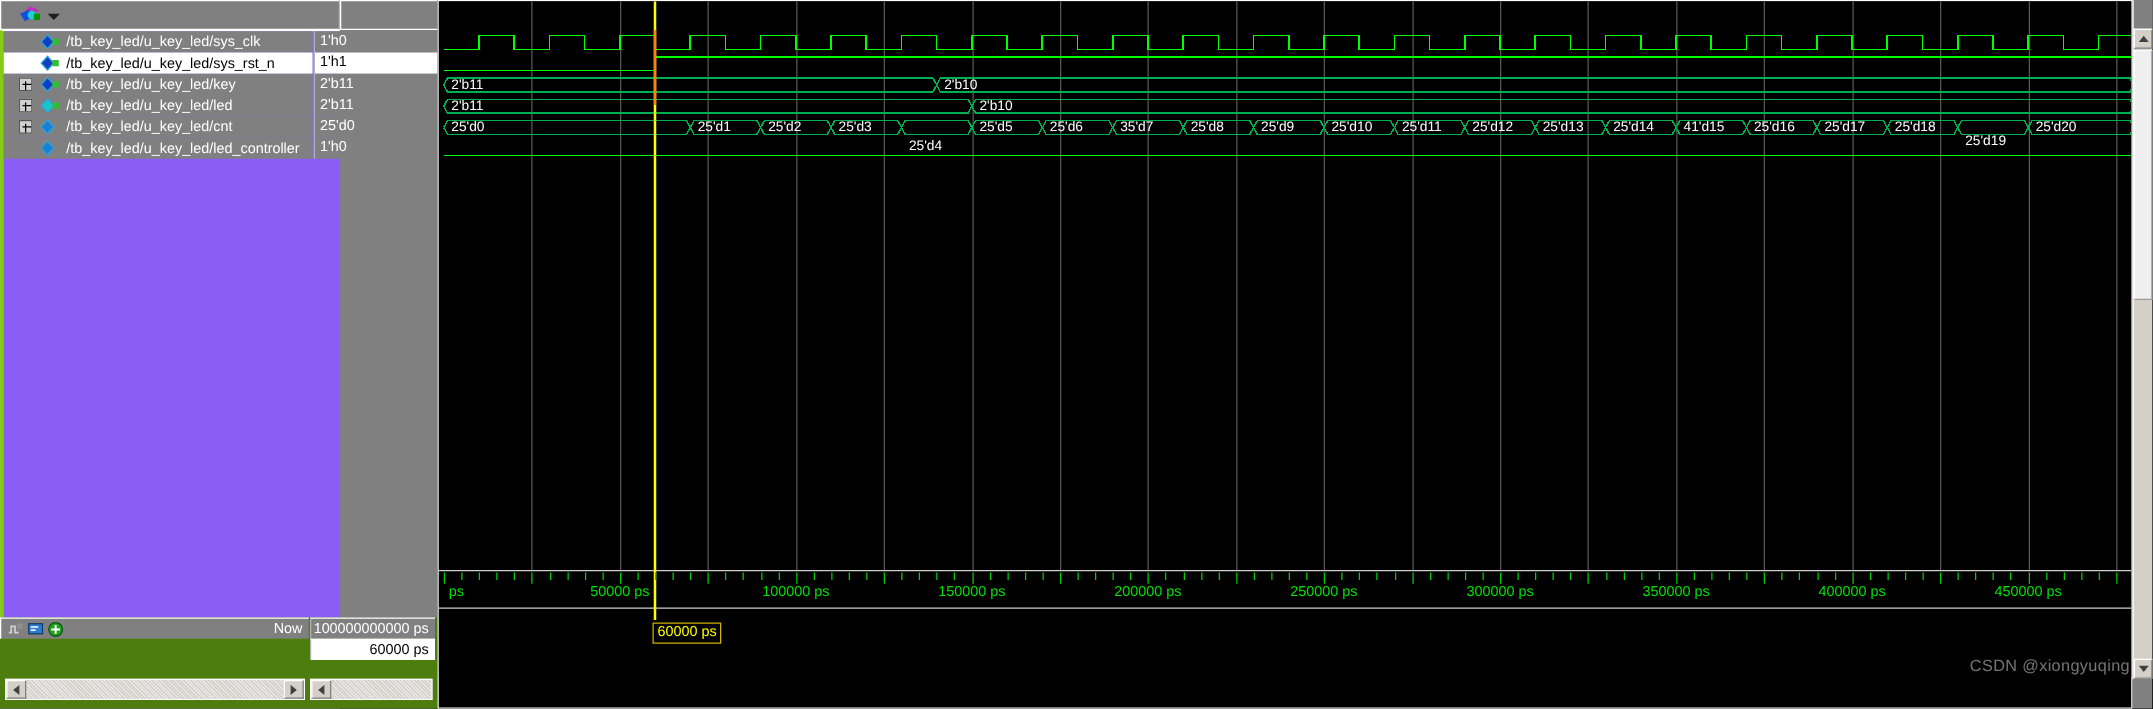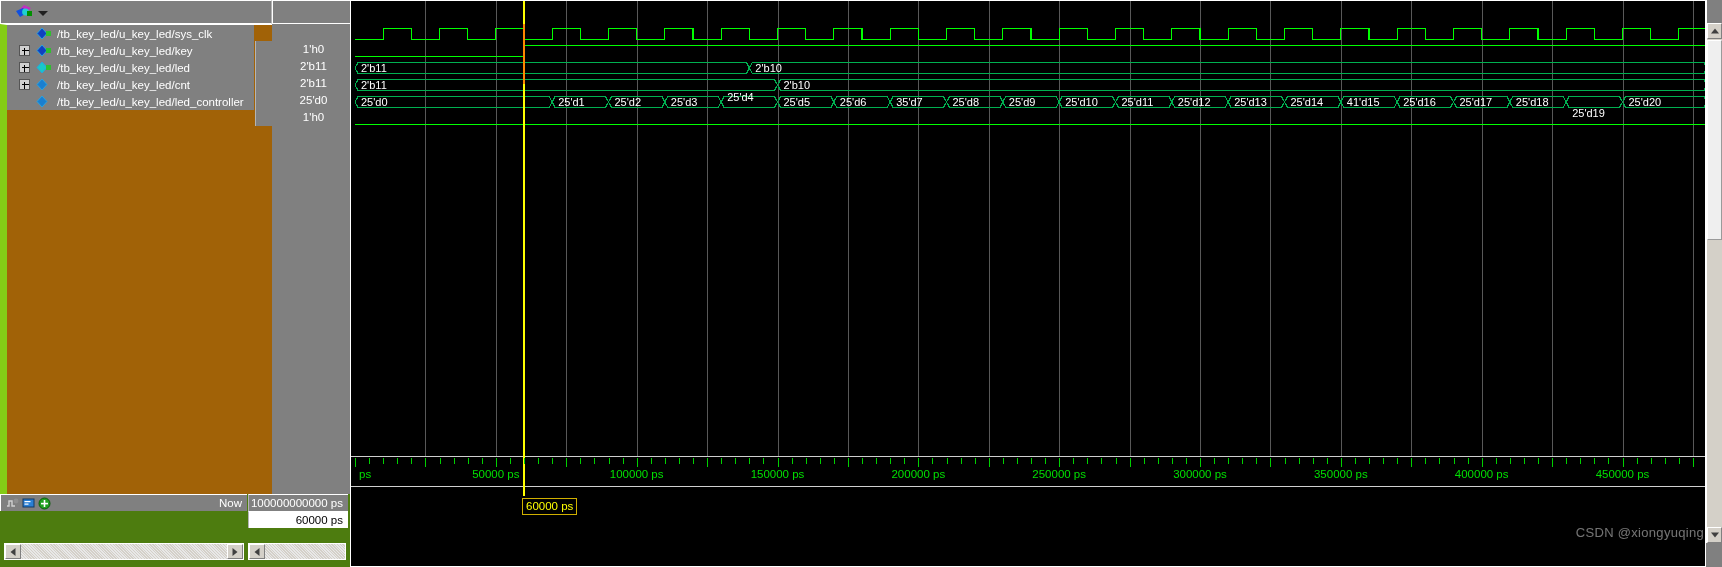--- a/index.html
+++ b/index.html
@@ -49,24 +49,23 @@
     width: 0; height: 0;
     border-left: 5px solid transparent;
     border-right: 5px solid transparent;
     border-top: 5px solid #202020;
   }
 
   
   #name-list {
     position: absolute; left: 0; top: 24px;
     width: 272px; height: 470px;
-    background: #a16207;
-    border-left: 7px solid #84cc16;
+    background: #8b5cf6;
+    border-left: 3px solid #84cc16;
     border-top: 1px solid #fff;
-    text-align: center;
   }
   .sig-row {
     position: relative;
     height: 17px;
     width: 272px;
     display: flex; align-items: center;
   }
   .sig-name-cell {
     position: absolute; left: 0; top: 0;
     width: 247px; height: 17px;
@@ -74,21 +73,20 @@
     background: #808080;
   }
   .sig-val-cell {
     position: absolute; left: 248px; top: 0;
     width: 112px; height: 17px;
     background: #808080;
     color: #fff; font-size: 11.5px;
     line-height: 17px; padding-left: 4px;
     border-left: 1px solid #b4b4b4;
     white-space: nowrap;
-    margin-top: 16px;
   }
   .sig-row.selected .sig-name-cell { background: #ffffff; }
   .sig-row.selected .sig-val-cell  { background: #ffffff; color: #000; }
   .sig-row.selected .sig-label     { color: #000; }
 
   .expander {
     width: 11px; height: 11px;
     margin-left: 12px;
     border: 1px solid #555;
     background: #d0d0d0;
@@ -359,20 +357,32 @@
           <div class="sig-name-cell">
             <span class="expander hidden"></span>
             <svg class="diamond-icon" viewBox="0 0 17 13">
               <polygon points="7,1 12,6.5 7,12 2,6.5" fill="#1040c0"></polygon>
               <polygon points="7,1 12,6.5 7,12 2,6.5" fill="none" stroke="#2aa3e0" stroke-width="1"></polygon>
               <path d="M11 4 L16 4 L16 9 L11 9 Z" fill="#2fbf2f"></path>
             </svg>
             <span class="sig-label">/tb_key_led/u_key_led/sys_clk</span>
           </div>
           <div class="sig-val-cell">1'h0</div>
+        </div>
+        <div class="sig-row selected">
+          <div class="sig-name-cell">
+            <span class="expander hidden"></span>
+            <svg class="diamond-icon" viewBox="0 0 17 13">
+              <polygon points="7,1 12,6.5 7,12 2,6.5" fill="#1040c0"></polygon>
+              <polygon points="7,1 12,6.5 7,12 2,6.5" fill="none" stroke="#2aa3e0" stroke-width="1"></polygon>
+              <path d="M11 4 L16 4 L16 9 L11 9 Z" fill="#2fbf2f"></path>
+            </svg>
+            <span class="sig-label">/tb_key_led/u_key_led/sys_rst_n</span>
+          </div>
+          <div class="sig-val-cell">1'h1</div>
         </div>
         <div class="sig-row">
           <div class="sig-name-cell">
             <span class="expander"></span>
             <svg class="diamond-icon" viewBox="0 0 17 13">
               <polygon points="7,1 12,6.5 7,12 2,6.5" fill="#1040c0"></polygon>
               <polygon points="7,1 12,6.5 7,12 2,6.5" fill="none" stroke="#2aa3e0" stroke-width="1"></polygon>
               <path d="M11 4 L16 4 L16 9 L11 9 Z" fill="#2fbf2f"></path>
             </svg>
             <span class="sig-label">/tb_key_led/u_key_led/key</span>
@@ -686,21 +696,21 @@
         <div class="cursor-badge" style="left: 171px;">60000 ps</div>
       </div>
   <div class="bus-label" style="left: 10px; top: 61px;">2'b11</div>
       <div class="bus-label" style="left: 404.333px; top: 61px;">2'b10</div>
       <div class="bus-label" style="left: 10px; top: 78px;">2'b11</div>
       <div class="bus-label" style="left: 432.5px; top: 78px;">2'b10</div>
       <div class="bus-label" style="left: 10px; top: 95px;">25'd0</div>
       <div class="bus-label" style="left: 207.167px; top: 95px;">25'd1</div>
       <div class="bus-label" style="left: 263.5px; top: 95px;">25'd2</div>
       <div class="bus-label" style="left: 319.833px; top: 95px;">25'd3</div>
-      <div class="bus-label" style="left: 376.167px; top: 90px;">25'd4</div>
+      <div class="bus-label" style="left: 376.167px; top: 110px;">25'd4</div>
       <div class="bus-label" style="left: 432.5px; top: 95px;">25'd5</div>
       <div class="bus-label" style="left: 488.833px; top: 95px;">25'd6</div>
       <div class="bus-label" style="left: 545.167px; top: 95px;">35'd7</div>
       <div class="bus-label" style="left: 601.5px; top: 95px;">25'd8</div>
       <div class="bus-label" style="left: 657.833px; top: 95px;">25'd9</div>
       <div class="bus-label" style="left: 714.167px; top: 95px;">25'd10</div>
       <div class="bus-label" style="left: 770.5px; top: 95px;">25'd11</div>
       <div class="bus-label" style="left: 826.833px; top: 95px;">25'd12</div>
       <div class="bus-label" style="left: 883.167px; top: 95px; text-align: center;">25'd13</div>
       <div class="bus-label" style="left: 939.5px; top: 95px;">25'd14</div>

